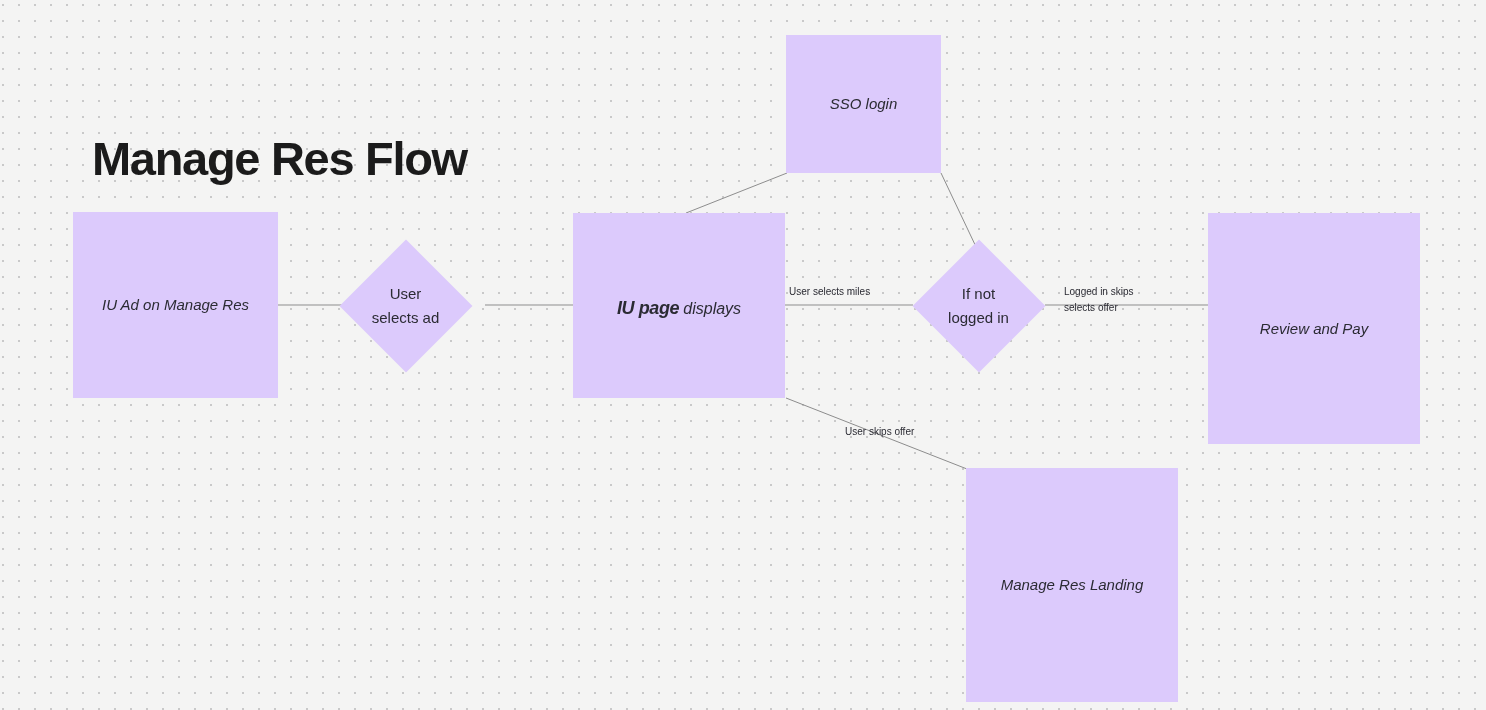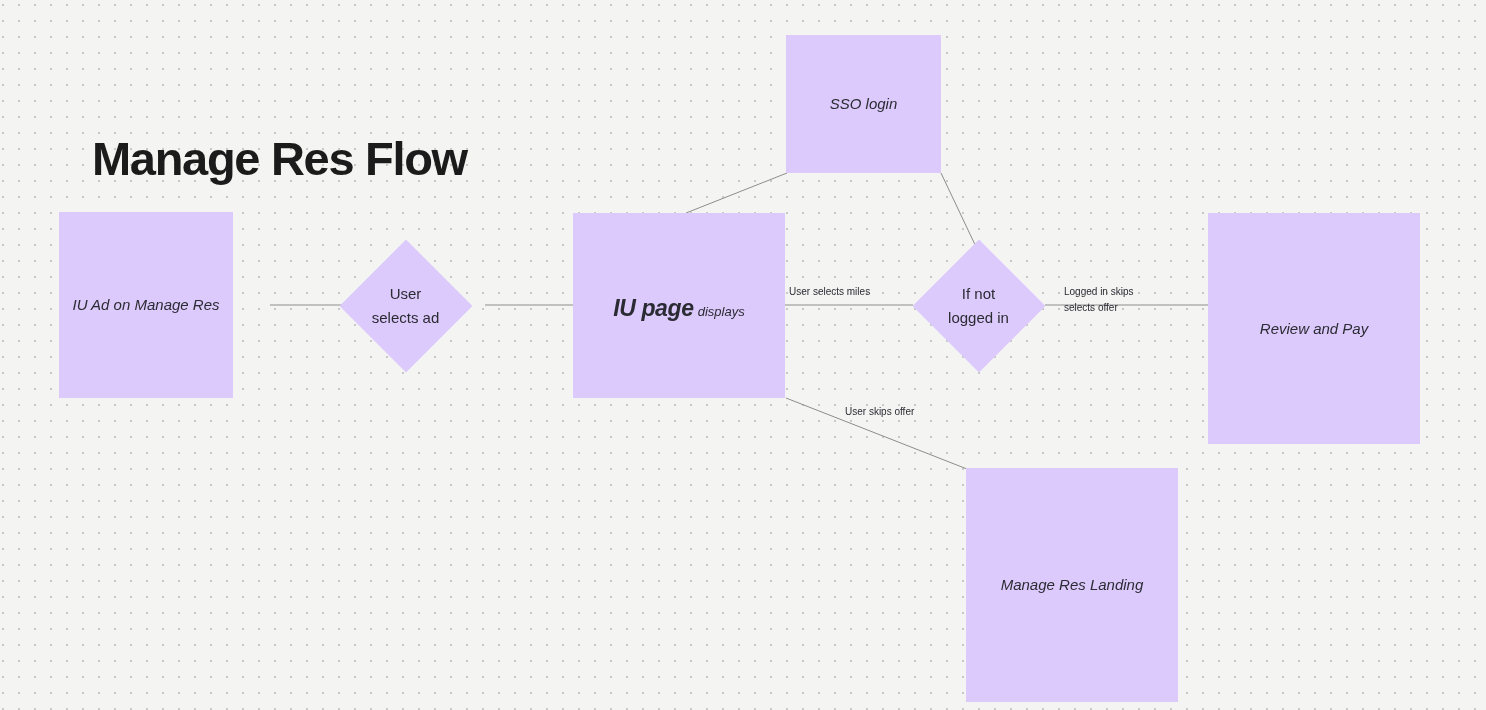--- a/index.html
+++ b/index.html
@@ -89,46 +89,46 @@
     z-index: 3;
     font-size: 10px;
     line-height: 1.6;
     color: #2b2b33;
     white-space: nowrap;
   }
 
   
   .strong-lead {
     font-weight: bold;
-    font-size: 23px;
+    font-size: 18px;
     letter-spacing: -0.4px;
   }
   .soft-trail {
-    font-size: 13px;
+    font-size: 16px;
     font-weight: normal;
   }
 </style>
 </head>
 <body>
 
 <div id="canvas">
 
   <svg id="edges" viewBox="0 0 1486 710" width="1486" height="710">
     <line x1="270" y1="305" x2="355" y2="305"></line>
     <line x1="485" y1="305" x2="573" y2="305"></line>
     <line x1="686" y1="213" x2="787" y2="173"></line>
     <line x1="941" y1="173" x2="978" y2="251"></line>
     <line x1="785" y1="305" x2="913" y2="305"></line>
     <line x1="1045" y1="305" x2="1208" y2="305"></line>
     <line x1="786" y1="398" x2="967" y2="469"></line>
   </svg>
 
   <div id="title">Manage Res Flow</div>
 
-  <div class="node rect" style="left:59px; top:212px; width:174px; height:186px;">
+  <div class="node rect" style="left:73px; top:212px; width:205px; height:186px;">
     <span class="label">IU Ad on Manage Res</span>
   </div>
 
   <div class="node diamond" style="left:339px; top:239px; width:133px; height:133px;">
     <span class="shape"></span>
     <span class="label">
       <span>User</span><br>
       <span>selects ad</span>
     </span>
   </div>
@@ -159,15 +159,15 @@
     <span class="label">Manage Res Landing</span>
   </div>
 
   <div class="edge-label" style="left:789px; top:284px;">User selects miles</div>
 
   <div class="edge-label" style="left:1064px; top:284px;">
     <span>Logged in skips</span><br>
     <span>selects offer</span>
   </div>
 
-  <div class="edge-label" style="left:845px; top:404px;">User skips offer</div>
+  <div class="edge-label" style="left:845px; top:424px;">User skips offer</div>
 
 </div>
 
 </body></html>

